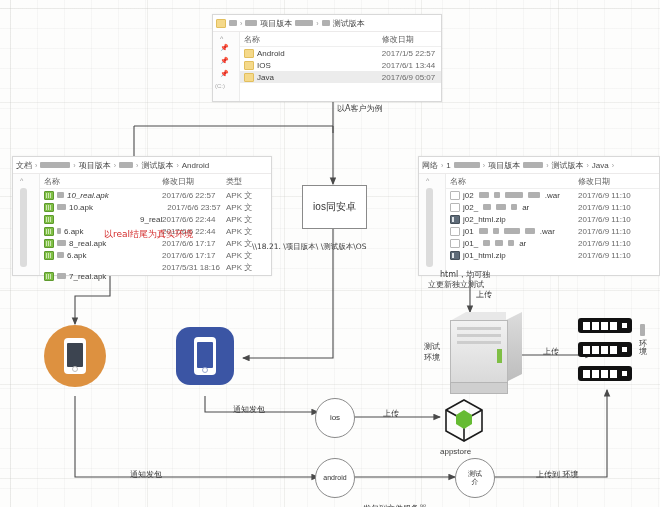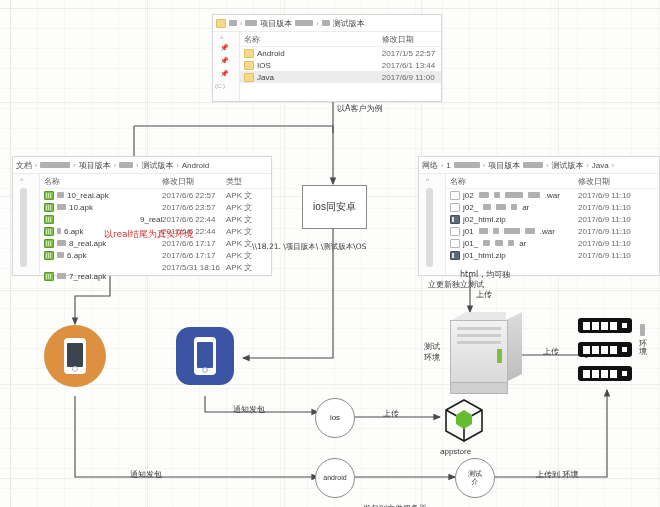--- a/index.html
+++ b/index.html
@@ -175,21 +175,21 @@
               <span class="ic folder"></span>
           <span>IOS</span>
             </span>
           <span style="width:60px;color:#6a6a6a">2017/6/1 13:44</span>
         </div>
         <div class="row sel">
           <span class="nm" style="width:150px">
               <span class="ic folder"></span>
           <span>Java</span>
             </span>
-          <span style="width:60px;color:#6a6a6a">2017/6/9 11:00</span>
+          <span style="width:60px;color:#6a6a6a">2017/6/9 05:07</span>
         </div>
       </div>
     </div>
   </div>
 
   <div class="lbl cn" style="left:337px;top:104px;">以A客户为例</div>
 
   <div class="win" style="left:12px;top:156px;width:258px;height:118px;">
     <div class="crumb">
       <span class="cn">文档</span>
@@ -210,35 +210,35 @@
         <span class="thumb"></span>
       </div>
       <div class="rpane">
         <div class="hdr">
           <span class="cn" style="width:118px">名称</span>
           <span class="cn" style="width:64px">修改日期</span>
           <span class="cn" style="width:36px">类型</span>
         </div>
         <div id="android-rows">
             <div class="row">
-              <span class="nm" style="width: 118px;">
+              <span class="nm" style="width: 118px; font-style: italic;">
                 <span class="ic apk"></span>
                 <span class="rd" style="width: 7px;"></span>
                 <span>10_real.apk</span>
               </span>
               <span style="width: 64px; color: rgb(106, 106, 106);">2017/6/6 22:57</span>
               <span class="cn" style="width: 36px; color: rgb(106, 106, 106);">APK 文</span>
             </div>
             <div class="row">
               <span class="nm" style="width: 118px;">
                 <span class="ic apk"></span>
                 <span class="rd" style="width: 9px;"></span>
                 <span>10.apk</span>
               </span>
-              <span style="width: 64px; color: rgb(106, 106, 106);">2017/6/6 23:57</span>
+              <span style="width: 64px; color: rgb(106, 106, 106); text-align: center;">2017/6/6 23:57</span>
               <span class="cn" style="width: 36px; color: rgb(106, 106, 106);">APK 文</span>
             </div>
             <div class="row">
               <span class="nm" style="width: 118px; gap: 43px;">
                 <span class="ic apk"></span>
                 <span class="rd" style="width: 9px;"></span>
                 <span>9_real.apk</span>
               </span>
               <span style="width: 64px; color: rgb(106, 106, 106);">2017/6/6 22:44</span>
               <span class="cn" style="width: 36px; color: rgb(106, 106, 106);">APK 文</span>
@@ -368,21 +368,21 @@
               <span class="nm" style="width: 128px;">
                 <span class="ic zip"></span>
                 <span>j01_html.zip</span>
               </span>
               <span style="width: 70px; color: rgb(106, 106, 106);">2017/6/9 11:10</span>
             </div>
           </div>
       </div>
     </div>
   </div>
-  <div class="lbl cn" style="left:460px;top:270px;">             html，均可独</div>
+  <div class="lbl cn" style="left:440px;top:270px;">             html，均可独</div>
   <div class="lbl cn" style="left:428px;top:280px;">立更新独立测试</div>
   <div class="lbl cn" style="left:476px;top:290px;">上传</div>
 
   <div class="box" style="left:302px;top:185px;width:63px;height:42px;">
     <span class="cn">ios同安卓</span>
   </div>
   <div class="lbl cn" style="left:252px;top:243px;font-size:7.5px;">\\18.21.   \项目版本\      \测试版本\OS</div>
 
   <div class="phone-round" style="left:44px;top:325px;width:62px;height:62px;">
     <div class="handset" style="width:22px;height:36px;">

